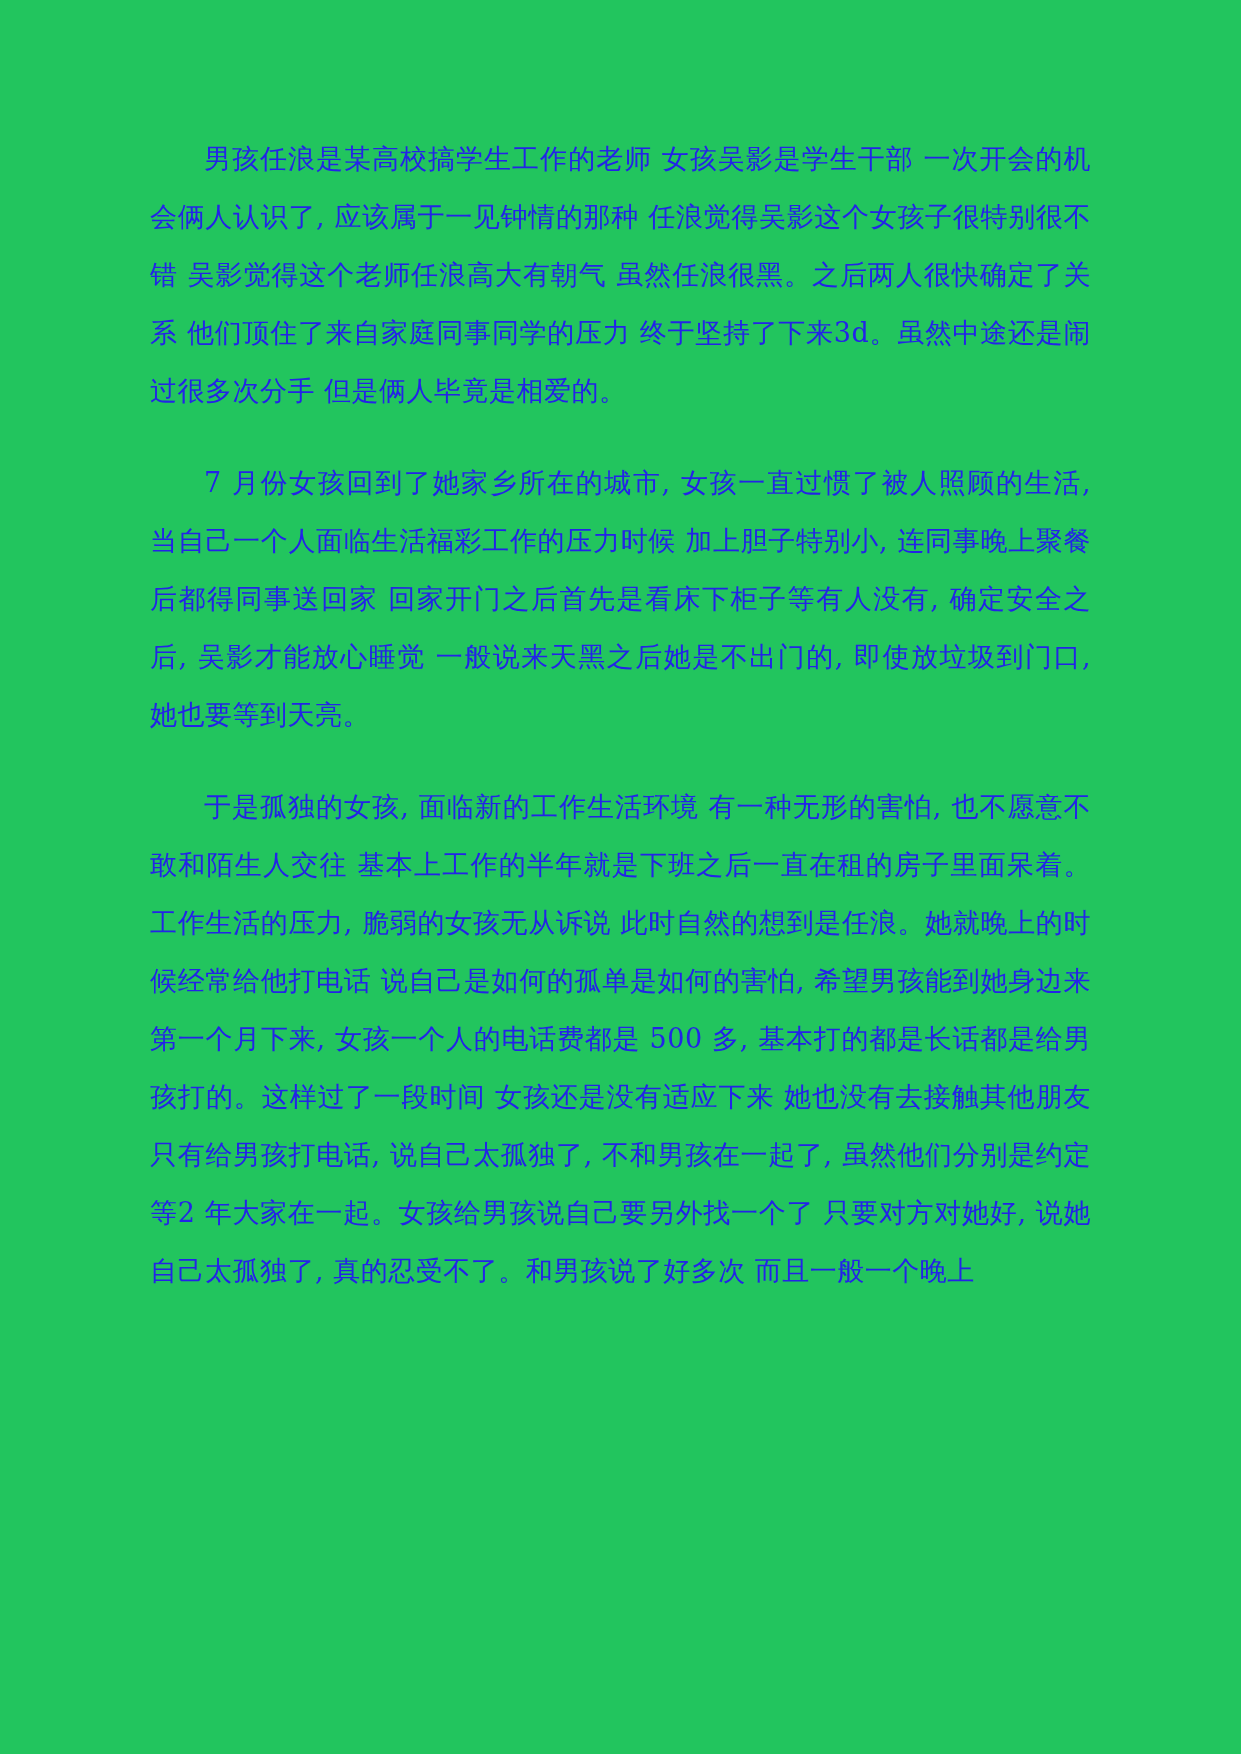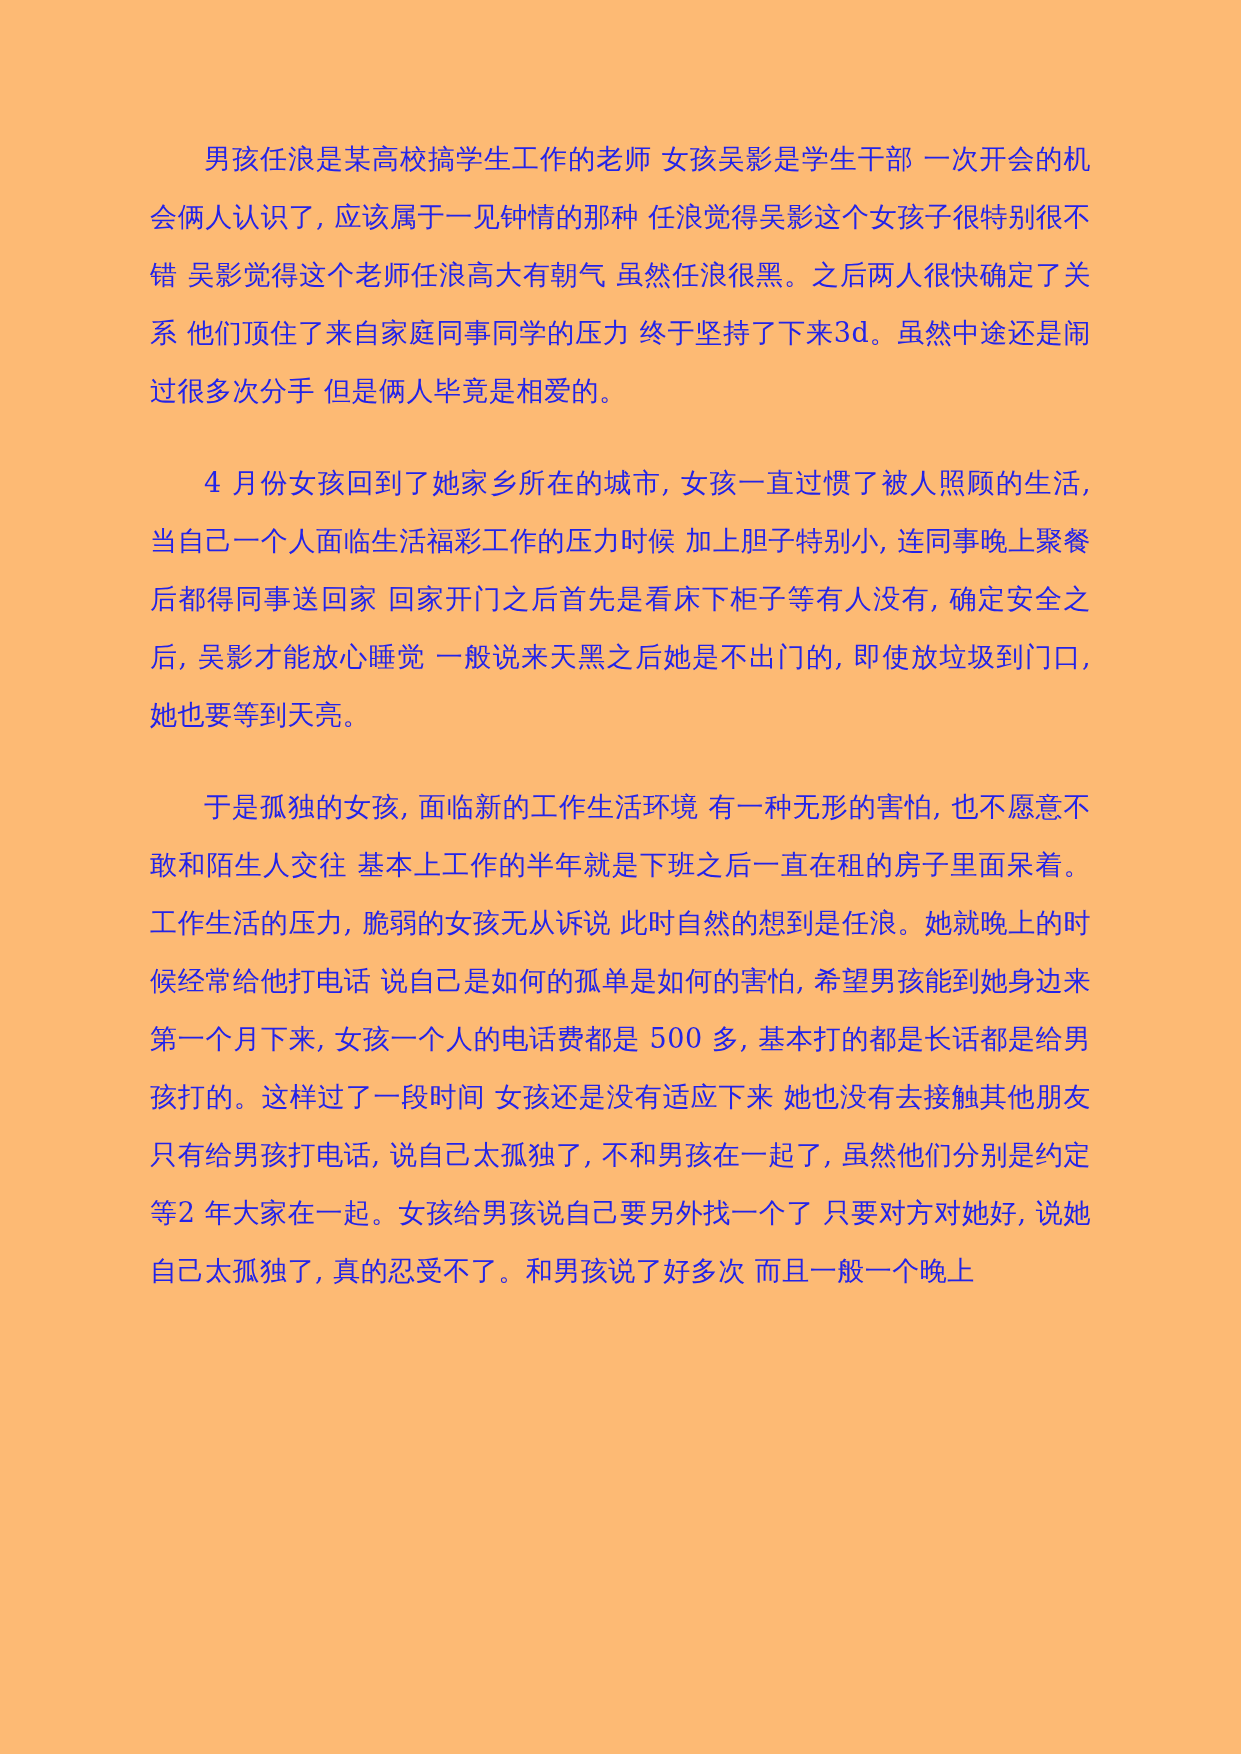--- a/index.html
+++ b/index.html
@@ -9,21 +9,21 @@
   }
   body {
     width: 1241px;
     height: 1754px;
     font-family: "DejaVu Serif", "Liberation Serif", serif;
   }
   .page {
     position: relative;
     width: 1241px;
     height: 1754px;
-    background: #fdba74;
+    background: #22c55e;
     box-sizing: border-box;
     padding: 130px 150px 0 150px;
   }
   .doc-body {
     color: #2020ee;
   }
   .para {
     font-family: "DejaVu Serif", "Liberation Serif", serif;
     font-size: 27px;
     line-height: 58px;
@@ -39,16 +39,16 @@
   .para:last-child {
     margin-bottom: 0;
   }
 </style>
 </head>
 <body>
 
 <div class="page">
   <div class="doc-body">
     <p class="para">男孩任浪是某高校搞学生工作的老师 女孩吴影是学生干部 一次开会的机会俩人认识了, 应该属于一见钟情的那种 任浪觉得吴影这个女孩子很特别很不错 吴影觉得这个老师任浪高大有朝气 虽然任浪很黑。之后两人很快确定了关系 他们顶住了来自家庭同事同学的压力 终于坚持了下来3d。虽然中途还是闹过很多次分手 但是俩人毕竟是相爱的。</p>
-    <p class="para">4 月份女孩回到了她家乡所在的城市, 女孩一直过惯了被人照顾的生活, 当自己一个人面临生活福彩工作的压力时候 加上胆子特别小, 连同事晚上聚餐后都得同事送回家 回家开门之后首先是看床下柜子等有人没有, 确定安全之后, 吴影才能放心睡觉 一般说来天黑之后她是不出门的, 即使放垃圾到门口, 她也要等到天亮。</p>
+    <p class="para">7 月份女孩回到了她家乡所在的城市, 女孩一直过惯了被人照顾的生活, 当自己一个人面临生活福彩工作的压力时候 加上胆子特别小, 连同事晚上聚餐后都得同事送回家 回家开门之后首先是看床下柜子等有人没有, 确定安全之后, 吴影才能放心睡觉 一般说来天黑之后她是不出门的, 即使放垃圾到门口, 她也要等到天亮。</p>
     <p class="para">于是孤独的女孩, 面临新的工作生活环境 有一种无形的害怕, 也不愿意不敢和陌生人交往 基本上工作的半年就是下班之后一直在租的房子里面呆着。工作生活的压力, 脆弱的女孩无从诉说 此时自然的想到是任浪。她就晚上的时候经常给他打电话 说自己是如何的孤单是如何的害怕, 希望男孩能到她身边来 第一个月下来, 女孩一个人的电话费都是 500 多, 基本打的都是长话都是给男孩打的。这样过了一段时间 女孩还是没有适应下来 她也没有去接触其他朋友 只有给男孩打电话, 说自己太孤独了, 不和男孩在一起了, 虽然他们分别是约定等2 年大家在一起。女孩给男孩说自己要另外找一个了 只要对方对她好, 说她自己太孤独了, 真的忍受不了。和男孩说了好多次 而且一般一个晚上</p>
   </div>
 </div>
 
 </body></html>

